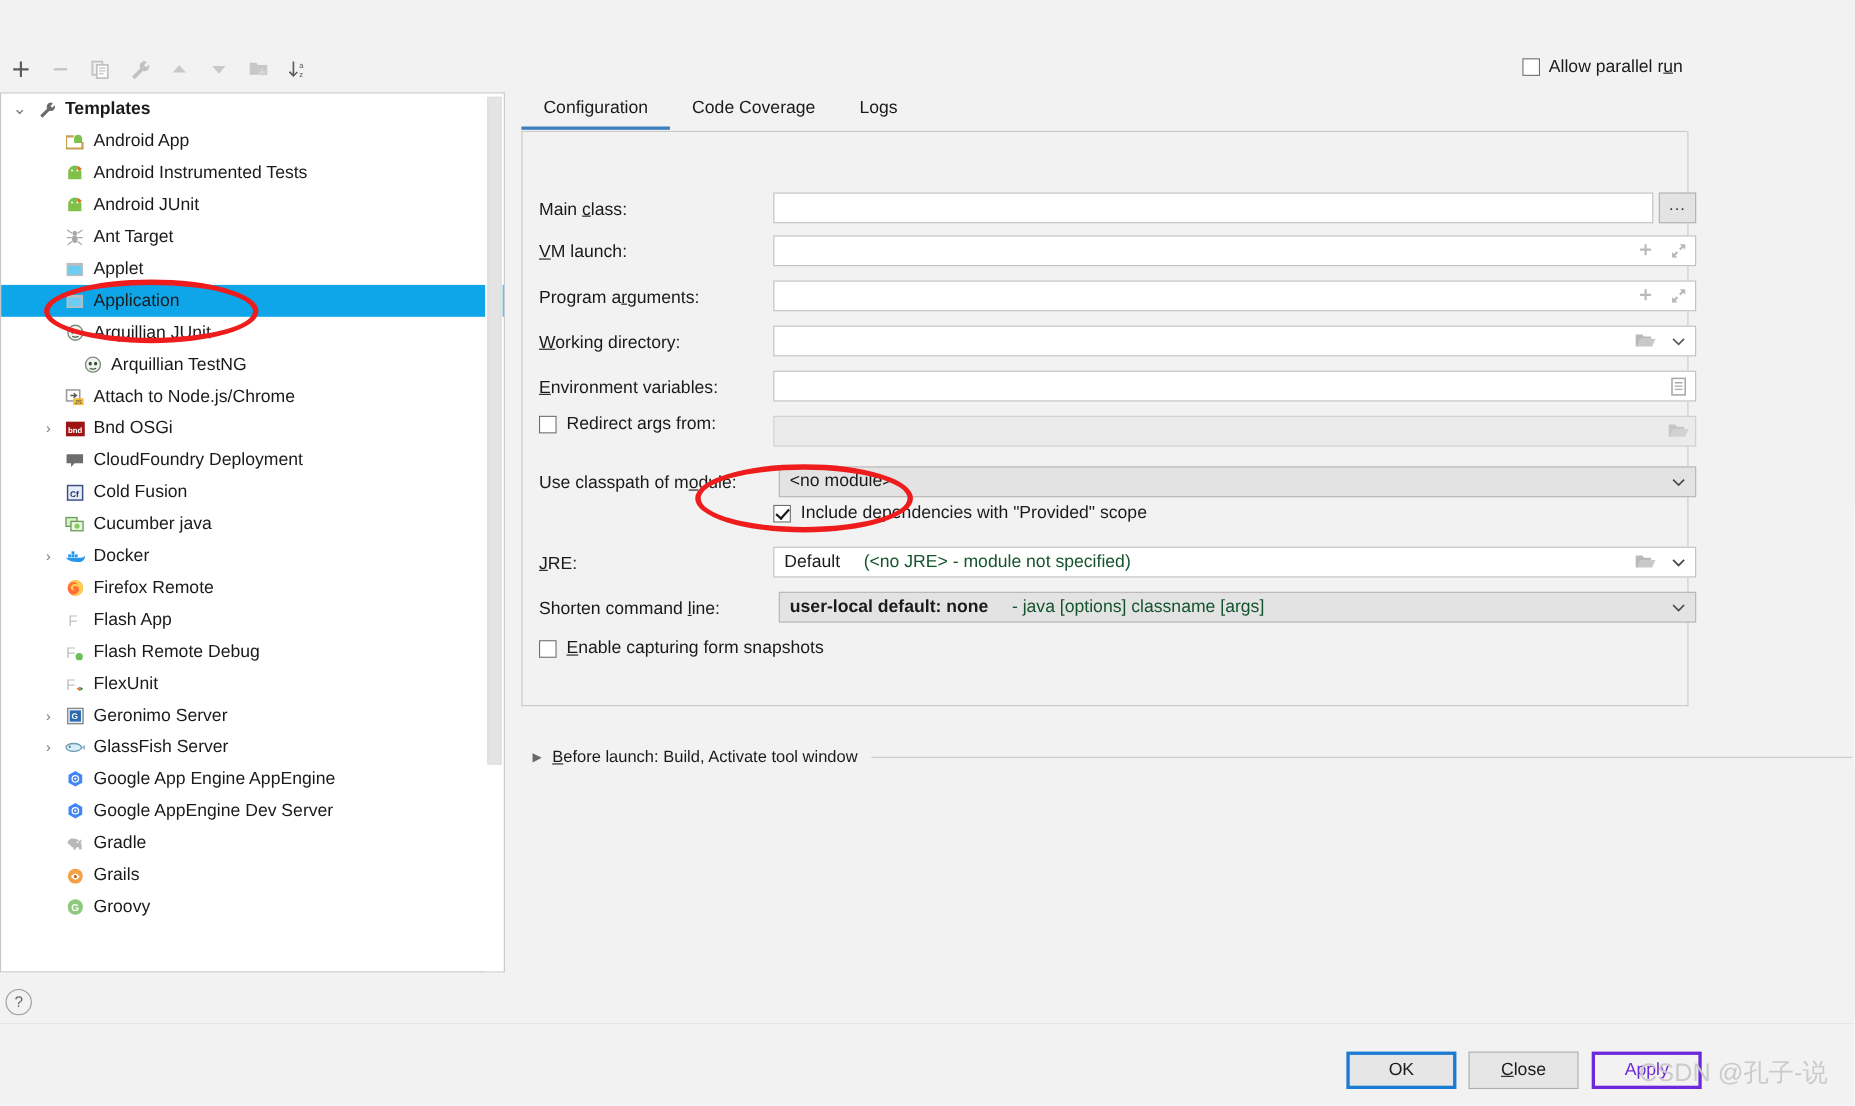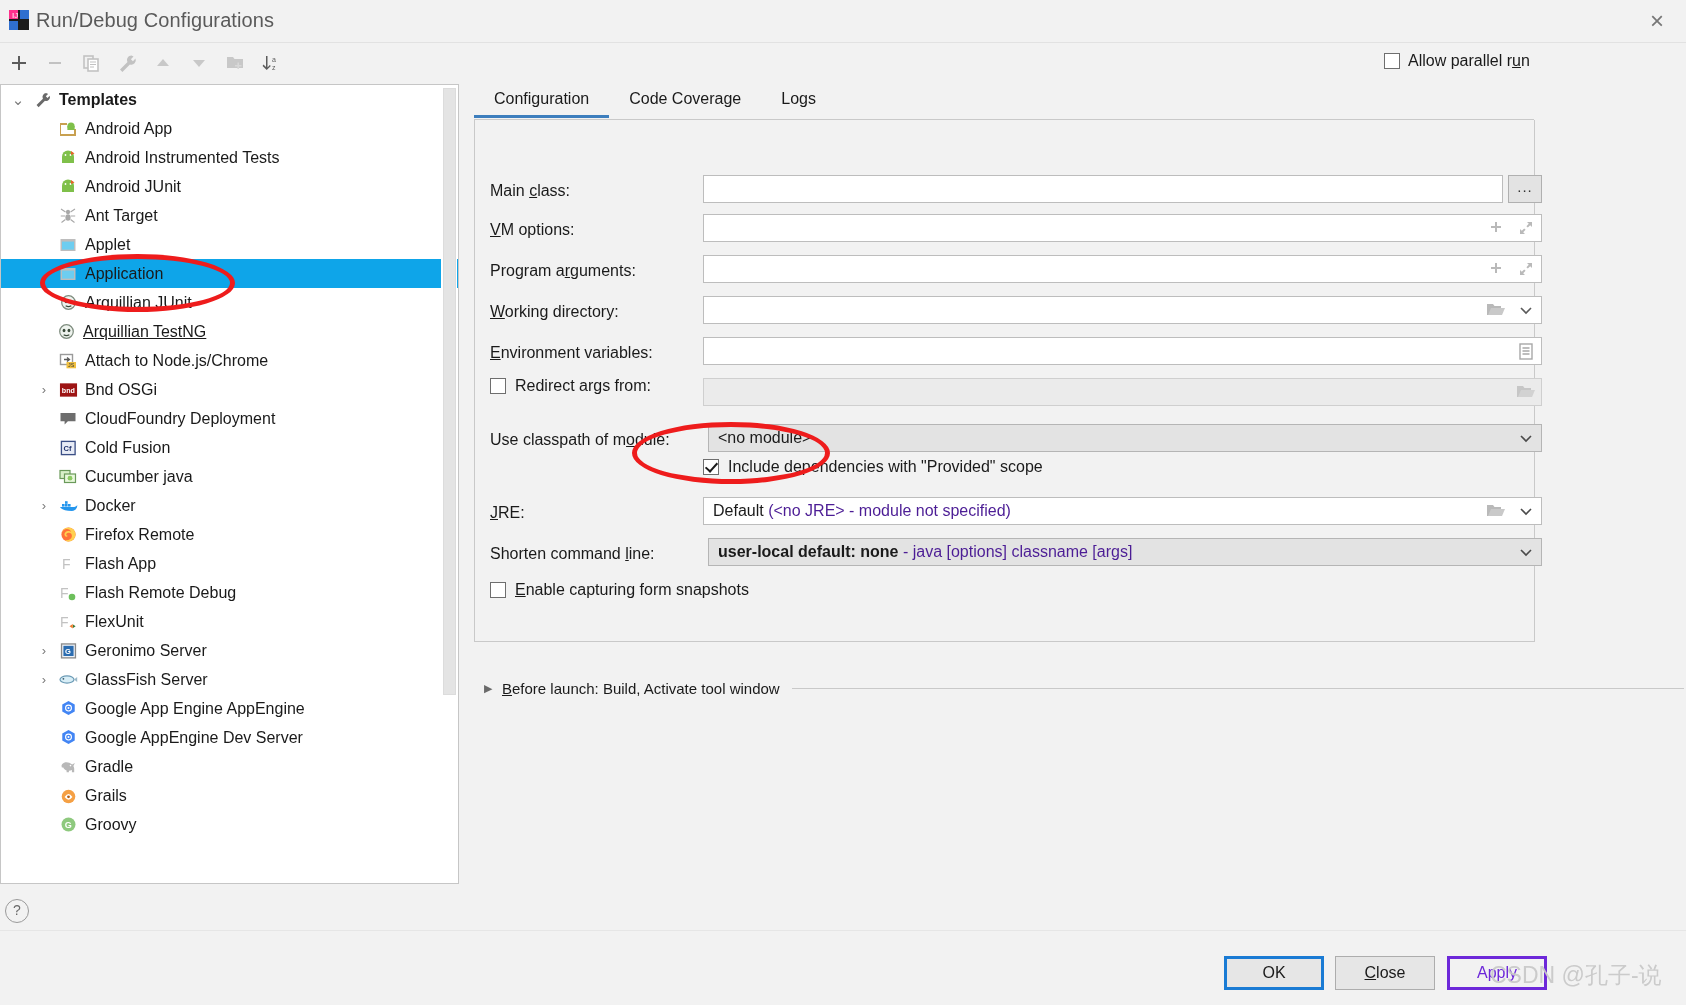--- a/index.html
+++ b/index.html
@@ -217,21 +217,21 @@
   .field.disabled { background: #ebebeb; border-color: #cfcfcf; }
   .field.combo { background: #e3e3e3; border: 1px solid #b5b5b5; }
   .field .txt {
     flex: 1;
     padding-left: 9px;
     font-size: 16px;
     color: #1a1a1a;
     white-space: nowrap;
     overflow: hidden;
   }
-  .field .txt .muted { color: #4c1d95; }
+  .field .txt .muted { color: #14532d; margin-left: 17px; }
   .field .txt .strong { font-weight: bold; }
   .fieldicon {
     width: 30px; height: 26px;
     display: flex;
     align-items: center;
     justify-content: center;
     cursor: pointer;
     flex: 0 0 30px;
   }
   .browse-btn {
@@ -345,34 +345,20 @@
     border-radius: 50%;
     pointer-events: none;
   }
   .mn { text-decoration: underline; }
 </style>
 </head>
 <body>
 
 <div id="app">
 
-  <div class="titlebar">
-    <span class="title-icon">
-      <svg width="22" height="22" viewBox="0 0 22 22">
-        <rect x="1" y="1" width="20" height="20" fill="#1b1b1b"></rect>
-        <rect x="1" y="1" width="9" height="9" fill="#ff318c"></rect>
-        <rect x="12" y="1" width="9" height="9" fill="#2f6fd0"></rect>
-        <rect x="1" y="12" width="9" height="9" fill="#2f6fd0"></rect>
-        <rect x="12" y="12" width="9" height="9" fill="#1b1b1b"></rect>
-        <text x="4" y="9" font-size="8" fill="#fff" font-family="sans-serif">IJ</text>
-      </svg>
-    </span>
-    <div class="title-text">Run/Debug Configurations</div>
-    <div class="win-close">×</div>
-  </div>
 
   <div class="toolbar">
     <div class="tb-btn" style="left:4px">
       <svg width="20" height="20" viewBox="0 0 20 20">
           <path d="M9 3h2v6h6v2h-6v6H9v-6H3V9h6z" fill="#5c5c5c"></path>
         </svg>
     </div>
     <div class="tb-btn" style="left:40px">
       <svg width="20" height="20" viewBox="0 0 20 20">
           <rect x="4" y="9" width="12" height="2" fill="#c2c2c2"></rect>
@@ -502,21 +488,21 @@
           <span class="ico">
             <svg width="17" height="17" viewBox="0 0 18 18">
               <circle cx="9" cy="9" r="7.2" fill="#eef3ee" stroke="#7e8c7e" stroke-width="1.3"></circle>
               <ellipse cx="6.4" cy="8" rx="1.5" ry="1.9" fill="#3a4a3a"></ellipse>
               <ellipse cx="11.6" cy="8" rx="1.5" ry="1.9" fill="#3a4a3a"></ellipse>
               <path d="M6 12.4q3 1.8 6 0" stroke="#3a4a3a" stroke-width="1.2" fill="none"></path>
             </svg>
           </span>
           <span class="tree-label">Arquillian JUnit</span>
         </div>
-        <div class="tree-row" style="padding-left: 28px; text-decoration: underline;">
+        <div class="tree-row" style="padding-left: 46px;">
           <span class="twisty"></span>
           <span class="ico">
             <svg width="17" height="17" viewBox="0 0 18 18">
               <circle cx="9" cy="9" r="7.2" fill="#eef3ee" stroke="#7e8c7e" stroke-width="1.3"></circle>
               <ellipse cx="6.4" cy="8" rx="1.5" ry="1.9" fill="#3a4a3a"></ellipse>
               <ellipse cx="11.6" cy="8" rx="1.5" ry="1.9" fill="#3a4a3a"></ellipse>
               <path d="M6 12.4q3 1.8 6 0" stroke="#3a4a3a" stroke-width="1.2" fill="none"></path>
             </svg>
           </span>
           <span class="tree-label">Arquillian TestNG</span>
@@ -717,21 +703,21 @@
     <div class="tab-underline"></div>
 
     <div class="config-box">
 
       <div class="flabel" style="left:15px; top:62px"><span>Main </span><span class="mn">c</span><span>lass:</span></div>
       <div class="field" style="left:228px; top:55px; width:800px;">
         <div class="txt"></div>
       </div>
       <div class="browse-btn" style="left:1033px; top:55px">...</div>
 
-      <div class="flabel" style="left:15px; top:101px"><span class="mn">V</span><span>M options:</span></div>
+      <div class="flabel" style="left:15px; top:101px"><span class="mn">V</span><span>M launch:</span></div>
       <div class="field" style="left:228px; top:94px; width:839px;">
         <div class="txt"></div>
         <span class="fieldicon">
           <svg width="18" height="18" viewBox="0 0 18 18">
               <path d="M8 3h2v4h4v2h-4v4H8V9H4V7h4z" fill="#b9b9b9"></path>
             </svg>
         </span>
         <span class="fieldicon">
           <svg width="18" height="18" viewBox="0 0 18 18">
               <path d="M10 3h5v5l-1.8-1.8-2.4 2.4-1.4-1.4 2.4-2.4zM8 15H3v-5l1.8 1.8 2.4-2.4 1.4 1.4-2.4 2.4z" fill="#b9b9b9"></path>

